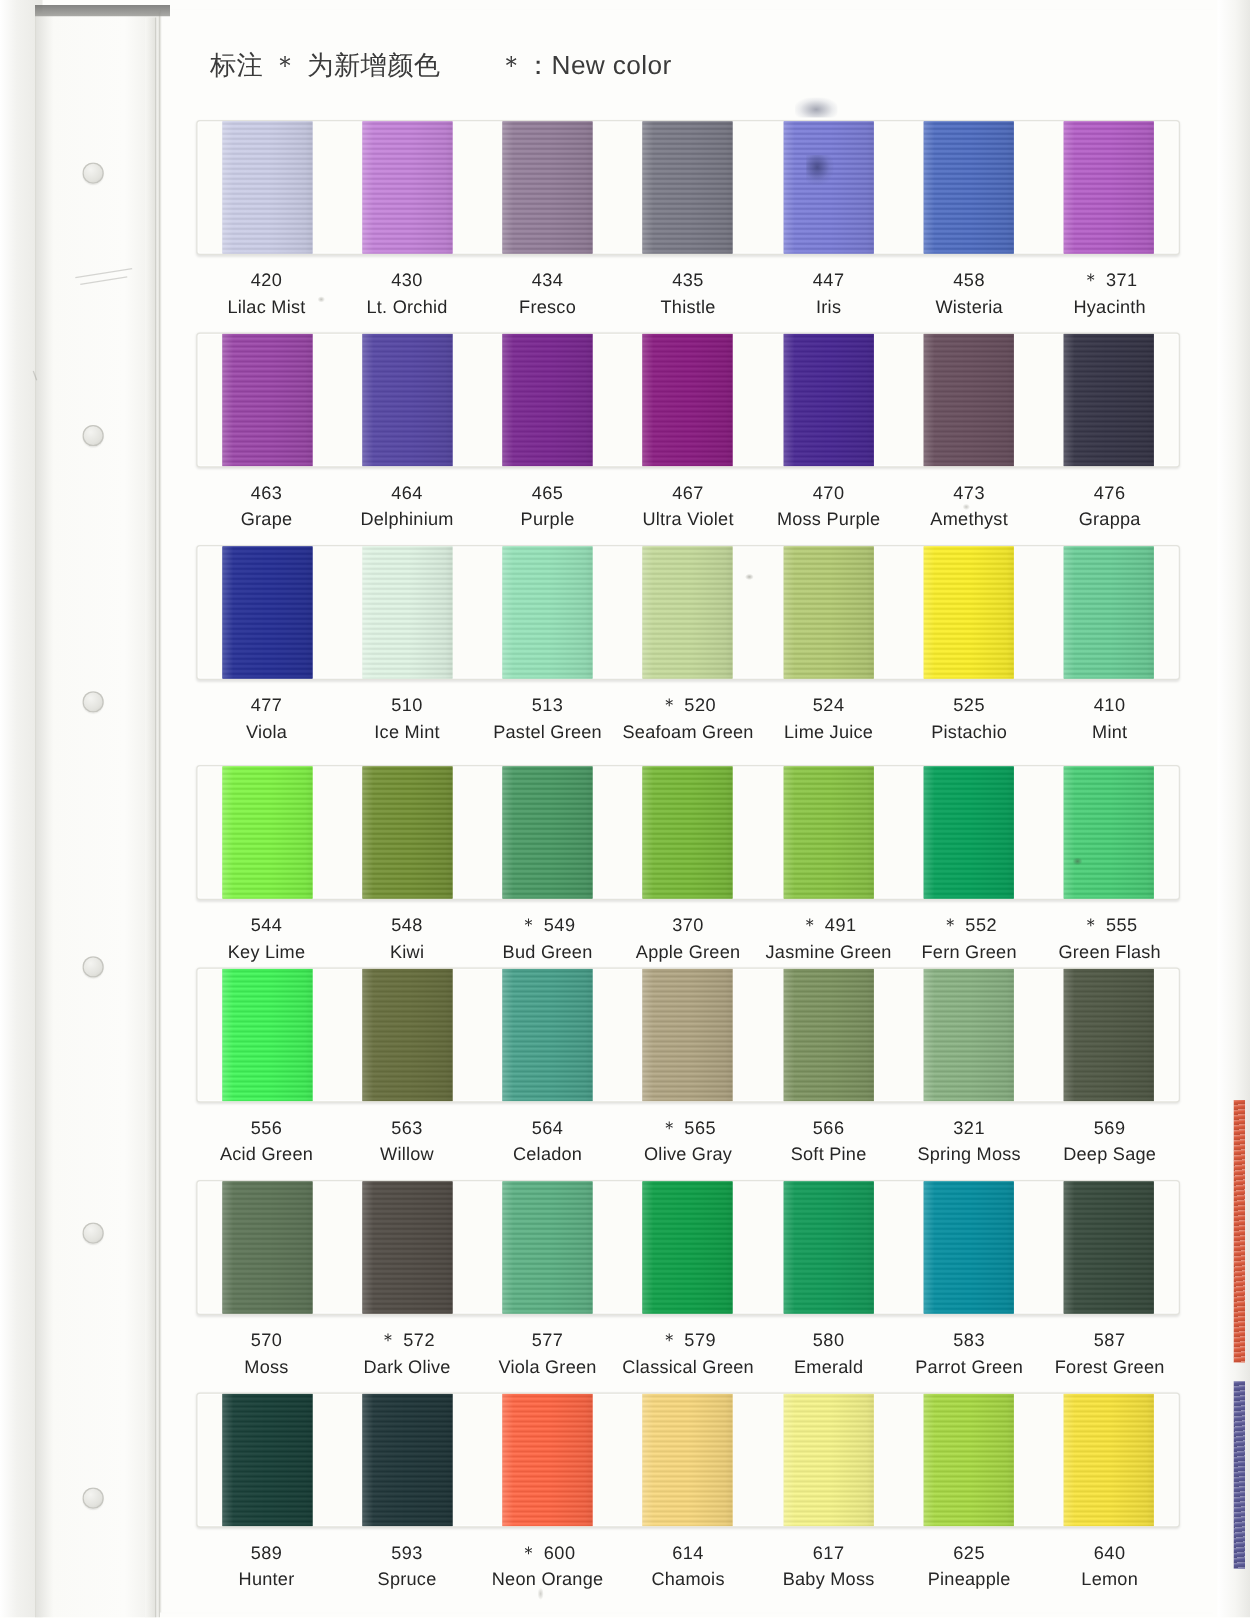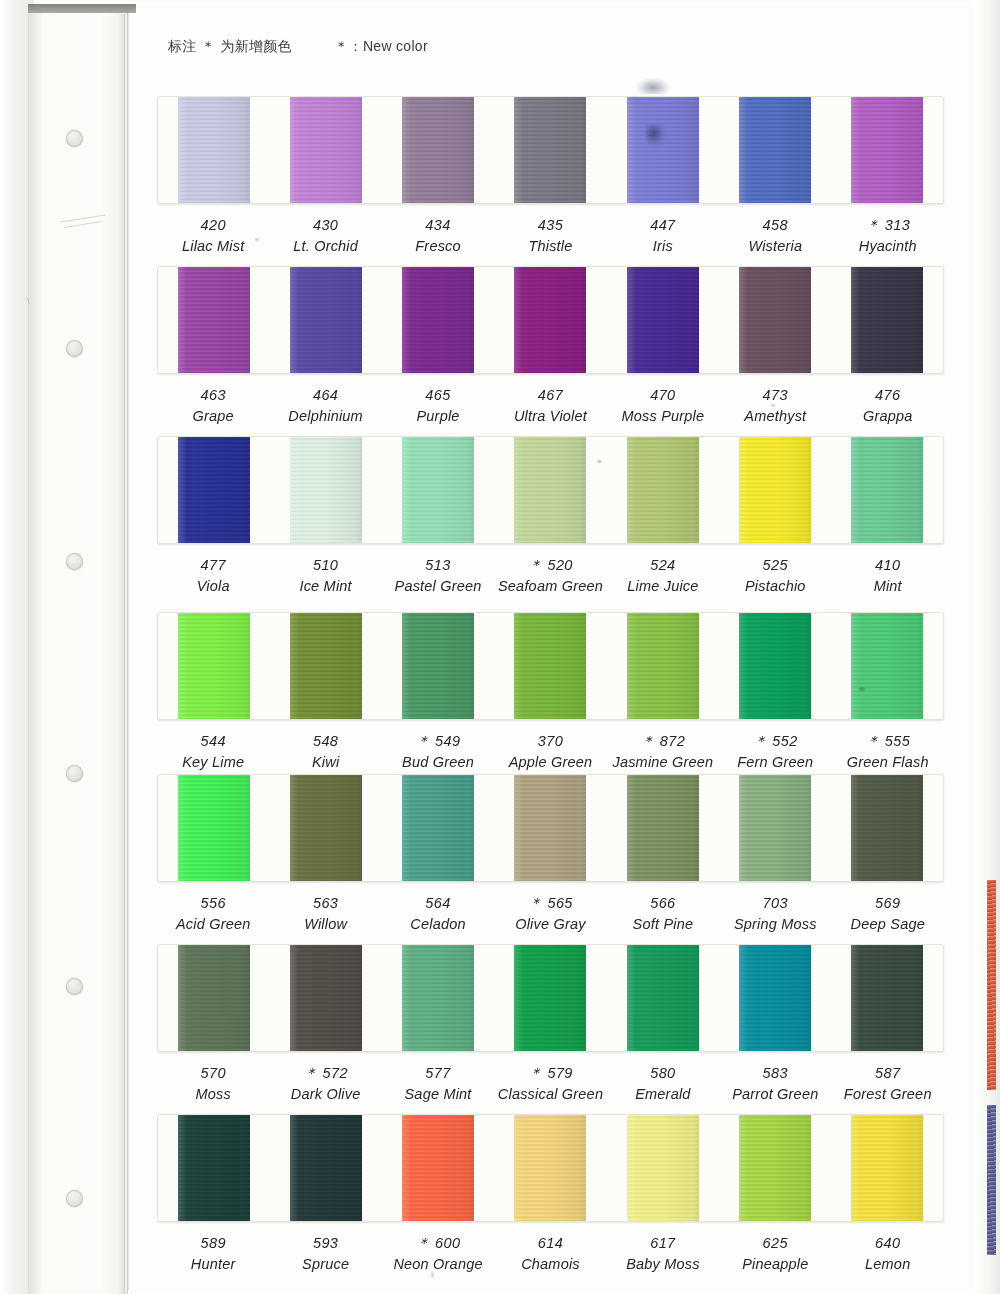--- a/index.html
+++ b/index.html
@@ -76,21 +76,21 @@
     background: linear-gradient(90deg,#ffffff 0%,#f6f6f3 55%,#e8e8e4 100%);
   }
   .next-sliver {
     position: absolute; right: 4px;
     width: 9px;
   }
 
   
   .note {
     position: absolute; left: 168px; top: 38px;
-    font-size: 14px;
+    font-size: 21px;
     color: #3b3b3b;
     letter-spacing: .3px;
     white-space: nowrap;
   }
   .note .cn { font-family: "DejaVu Sans", sans-serif; }
   .note .gap { display: inline-block; width: 34px; }
 
   
   .row {
     position: absolute;
@@ -131,21 +131,20 @@
       rgba(0,0,0,.00) 50%,
       rgba(0,0,0,.05) 92%,
       rgba(0,0,0,.09) 100%);
     pointer-events: none;
   }
 
   .labels {
     display: flex;
     width: 787px;
     margin-top: 11px;
-    font-style: italic;
   }
   .label {
     flex: 1 1 0;
     text-align: center;
     color: #262626;
     line-height: 1.45;
   }
   .code {
     font-size: 14.5px;
     letter-spacing: .4px;
@@ -217,21 +216,21 @@
           </div>
           <div class="label">
             <span class="code">447</span>
             <span class="name">Iris</span>
           </div>
           <div class="label">
             <span class="code">458</span>
             <span class="name">Wisteria</span>
           </div>
           <div class="label">
-            <span class="code">＊ 313</span>
+            <span class="code">＊ 371</span>
             <span class="name">Hyacinth</span>
           </div>
         </div>
       </div>
       <div class="row" style="top: 266px;">
         <div class="ribbon-band">
           <div class="cell">
             <div class="swatch" title="463 Grape" style="background-color: rgb(155, 76, 168); background-image: repeating-linear-gradient(rgb(164, 85, 177) 0px, rgb(155, 76, 168) 1px, rgb(139, 60, 152) 2px, rgb(155, 76, 168) 3.6px);"></div>
           </div>
           <div class="cell">
@@ -374,21 +373,21 @@
           </div>
           <div class="label">
             <span class="code">＊ 549</span>
             <span class="name">Bud Green</span>
           </div>
           <div class="label">
             <span class="code">370</span>
             <span class="name">Apple Green</span>
           </div>
           <div class="label">
-            <span class="code">＊ 872</span>
+            <span class="code">＊ 491</span>
             <span class="name">Jasmine Green</span>
           </div>
           <div class="label">
             <span class="code">＊ 552</span>
             <span class="name">Fern Green</span>
           </div>
           <div class="label">
             <span class="code">＊ 555</span>
             <span class="name">Green Flash</span>
           </div>
@@ -433,21 +432,21 @@
           </div>
           <div class="label">
             <span class="code">＊ 565</span>
             <span class="name">Olive Gray</span>
           </div>
           <div class="label">
             <span class="code">566</span>
             <span class="name">Soft Pine</span>
           </div>
           <div class="label">
-            <span class="code">703</span>
+            <span class="code">321</span>
             <span class="name">Spring Moss</span>
           </div>
           <div class="label">
             <span class="code">569</span>
             <span class="name">Deep Sage</span>
           </div>
         </div>
       </div>
       <div class="row" style="top: 944px;">
         <div class="ribbon-band">
@@ -477,21 +476,21 @@
           <div class="label">
             <span class="code">570</span>
             <span class="name">Moss</span>
           </div>
           <div class="label">
             <span class="code">＊ 572</span>
             <span class="name">Dark Olive</span>
           </div>
           <div class="label">
             <span class="code">577</span>
-            <span class="name">Sage Mint</span>
+            <span class="name">Viola Green</span>
           </div>
           <div class="label">
             <span class="code">＊ 579</span>
             <span class="name">Classical Green</span>
           </div>
           <div class="label">
             <span class="code">580</span>
             <span class="name">Emerald</span>
           </div>
           <div class="label">

